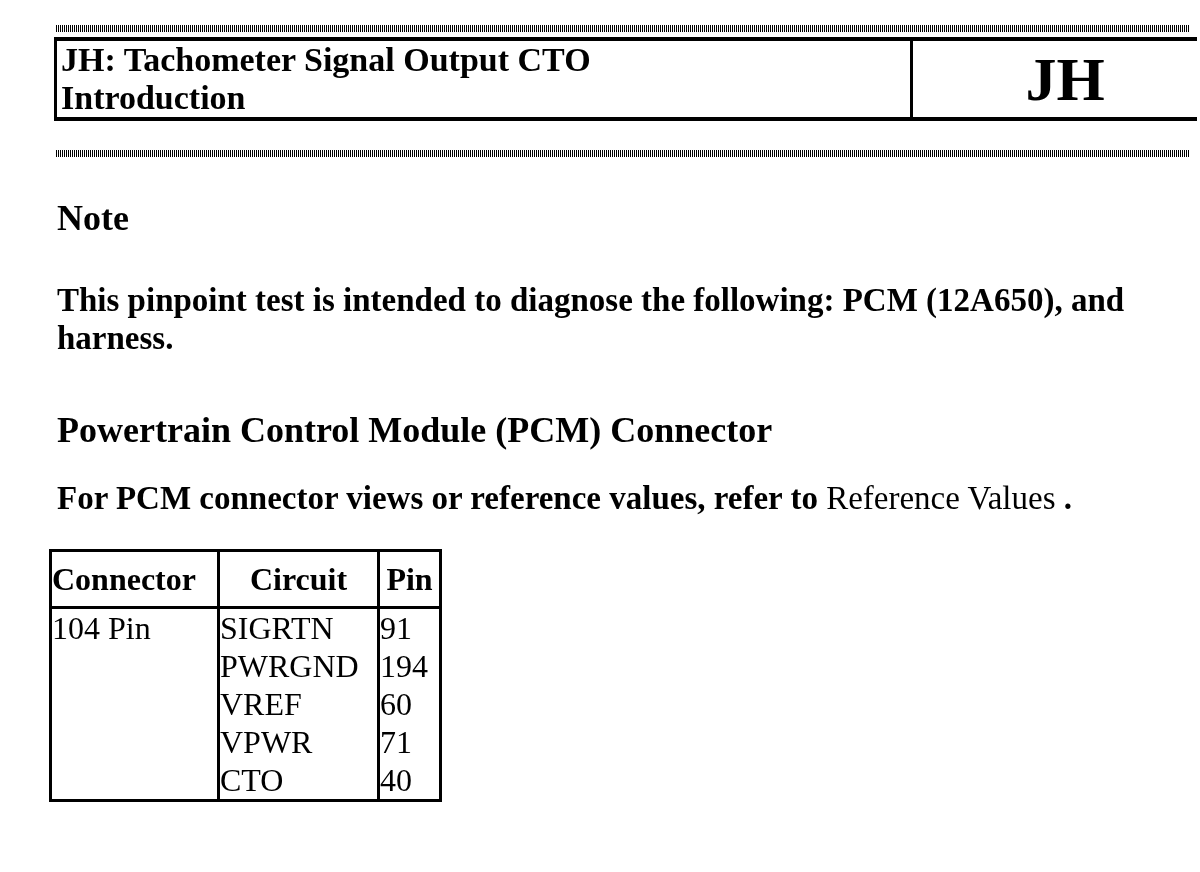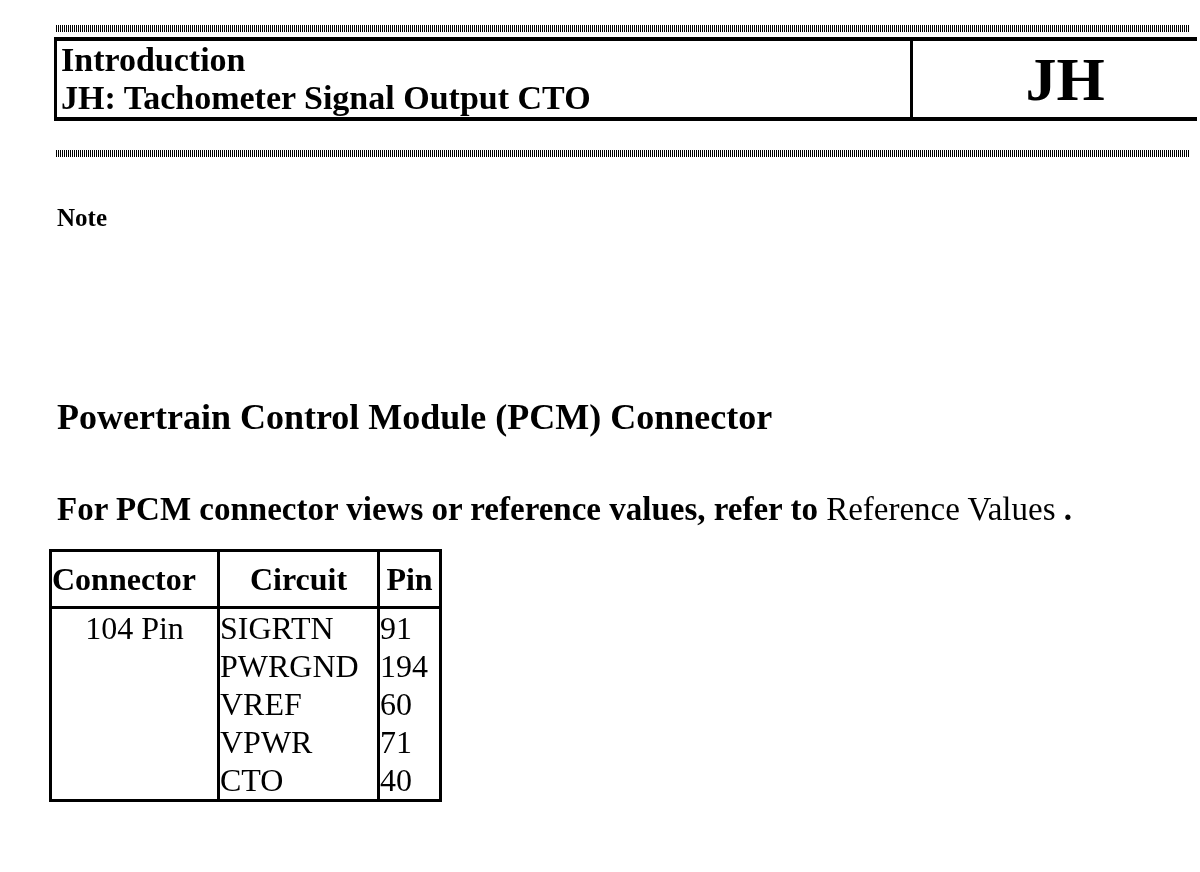--- a/index.html
+++ b/index.html
@@ -59,48 +59,48 @@
     font-size: 62px;
     line-height: 62px;
     margin-left: 20px;
   }
 
   .note-heading {
     position: absolute;
     left: 57px;
     top: 198px;
     font-weight: bold;
-    font-size: 25px;
-    line-height: 40px;
-    white-space: nowrap;
-  }
-  .note-paragraph {
-    position: absolute;
-    left: 57px;
-    top: 281px;
-    font-weight: bold;
-    font-size: 33px;
-    line-height: 38px;
-  }
-  .note-paragraph div { white-space: nowrap; }
-
-  .section-heading {
-    position: absolute;
-    left: 57px;
-    top: 397px;
-    font-weight: bold;
     font-size: 36px;
     line-height: 40px;
     white-space: nowrap;
   }
+  .note-paragraph {
+    position: absolute;
+    left: 57px;
+    top: 281px;
+    font-weight: bold;
+    font-size: 33px;
+    line-height: 38px;
+  }
+  .note-paragraph div { white-space: nowrap; }
+
+  .section-heading {
+    position: absolute;
+    left: 57px;
+    top: 410px;
+    font-weight: bold;
+    font-size: 36px;
+    line-height: 40px;
+    white-space: nowrap;
+  }
 
   .reference-line {
     position: absolute;
     left: 57px;
-    top: 490px;
+    top: 479px;
     font-weight: bold;
     font-size: 33px;
     line-height: 38px;
     white-space: nowrap;
   }
   .reference-link {
     font-weight: normal;
     color: #000000;
     text-decoration: none;
     cursor: pointer;
@@ -119,51 +119,55 @@
     border: 3px solid #000;
     box-sizing: border-box;
     padding: 0;
     vertical-align: top;
   }
   table.connector-table th {
     font-weight: bold;
     height: 57px;
     vertical-align: middle;
   }
-  .col-connector { width: 168px; text-align: center; }
+  .col-connector { width: 168px; }
   .col-circuit   { width: 160px; }
   .col-pin       { width: 62px;  }
   th.col-connector { text-align: left; padding-left: 6px; margin-left: 6px; }
   th.col-circuit   { }
   th.col-pin       { text-align: center; margin-top: 44px; }
   td.col-connector { padding: 6px 0 12px 6px; }
   td.col-circuit   { padding: 6px 0 12px 8px; }
   td.col-pin       { padding: 6px 0 12px 8px; }
 </style>
 </head>
 <body>
 
 <div class="page">
 
   <div class="hatch hatch-top"></div>
 
   <div class="header-box">
     <div class="header-title-cell">
+      <div>JH: Tachometer Signal Output CTO</div>
       <div>Introduction</div>
-      <div>JH: Tachometer Signal Output CTO</div>
     </div>
     <div class="header-code-cell">
       <span>JH</span>
     </div>
   </div>
 
   <div class="hatch hatch-mid"></div>
 
   <div class="note-heading">Note</div>
 
+  <div class="note-paragraph">
+    <div>This pinpoint test is intended to diagnose the following: PCM (12A650), and</div>
+    <div>harness.</div>
+  </div>
 
   <div class="section-heading">Powertrain Control Module (PCM) Connector</div>
 
   <div class="reference-line">
     <span>For PCM connector views or reference values, refer to </span><span class="reference-link">Reference Values</span><span> .</span>
   </div>
 
   <table class="connector-table">
     <thead>
       <tr>

